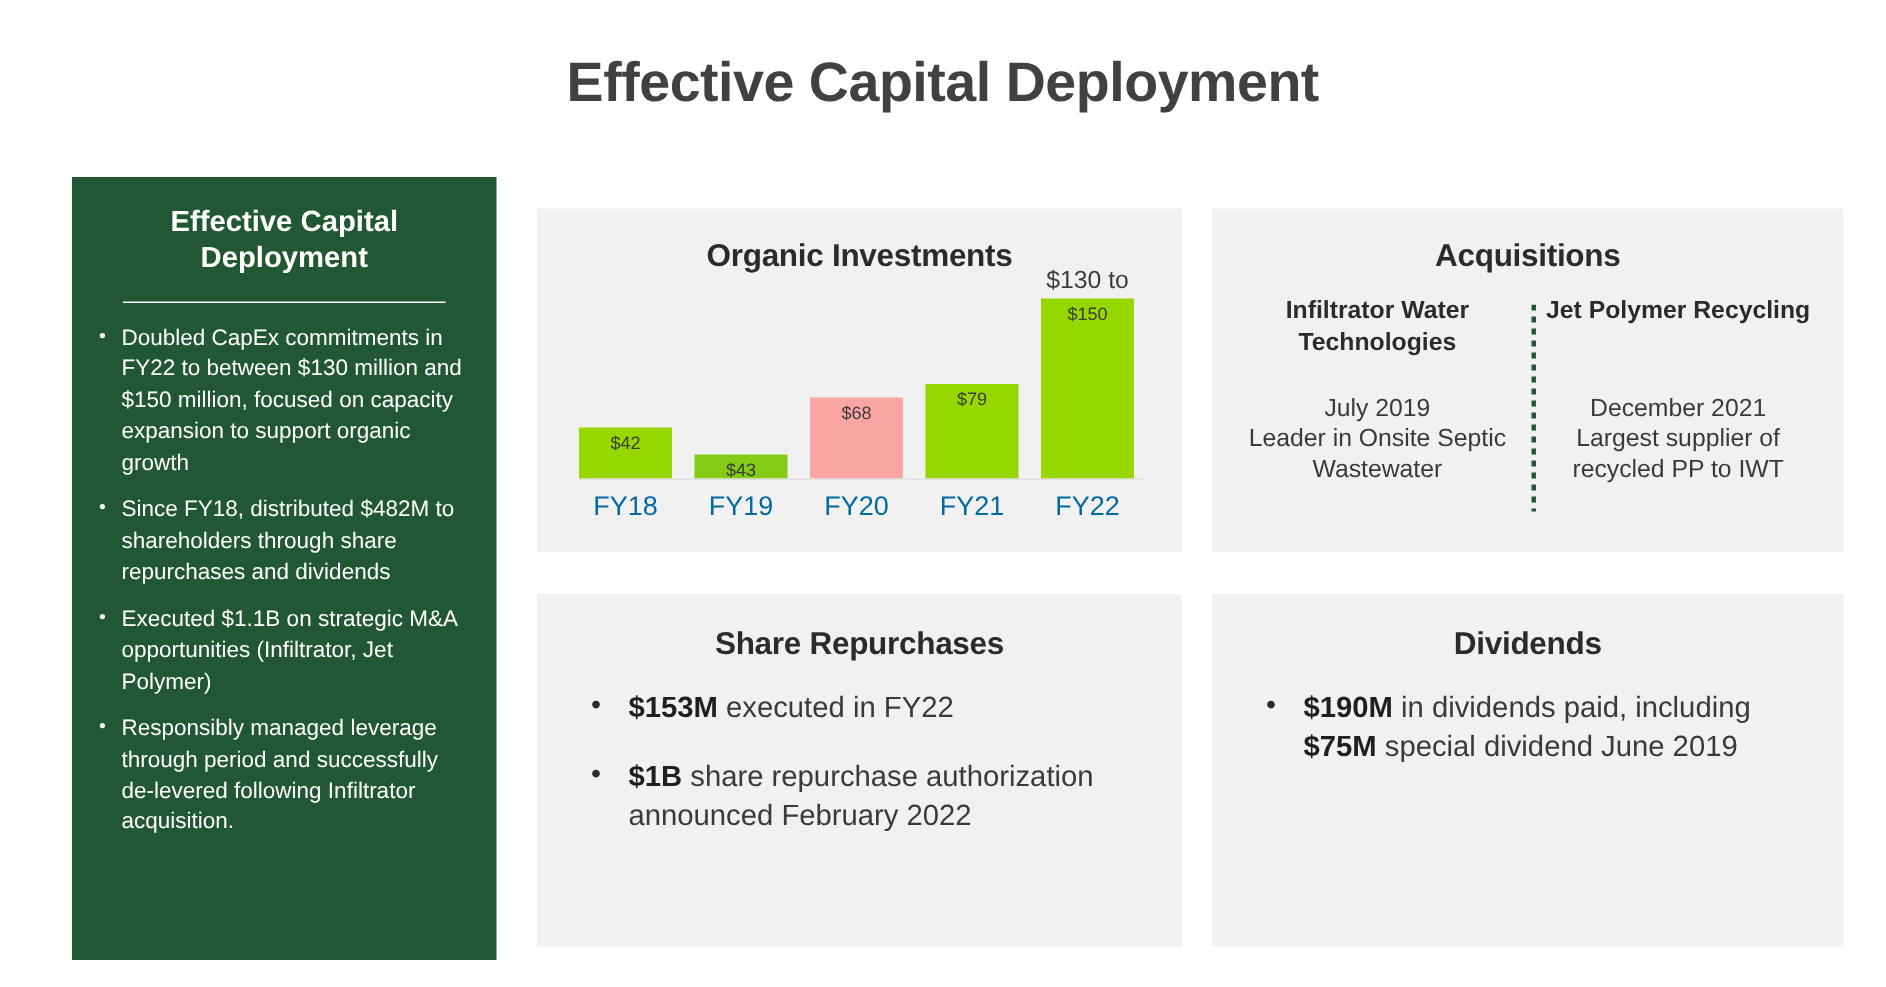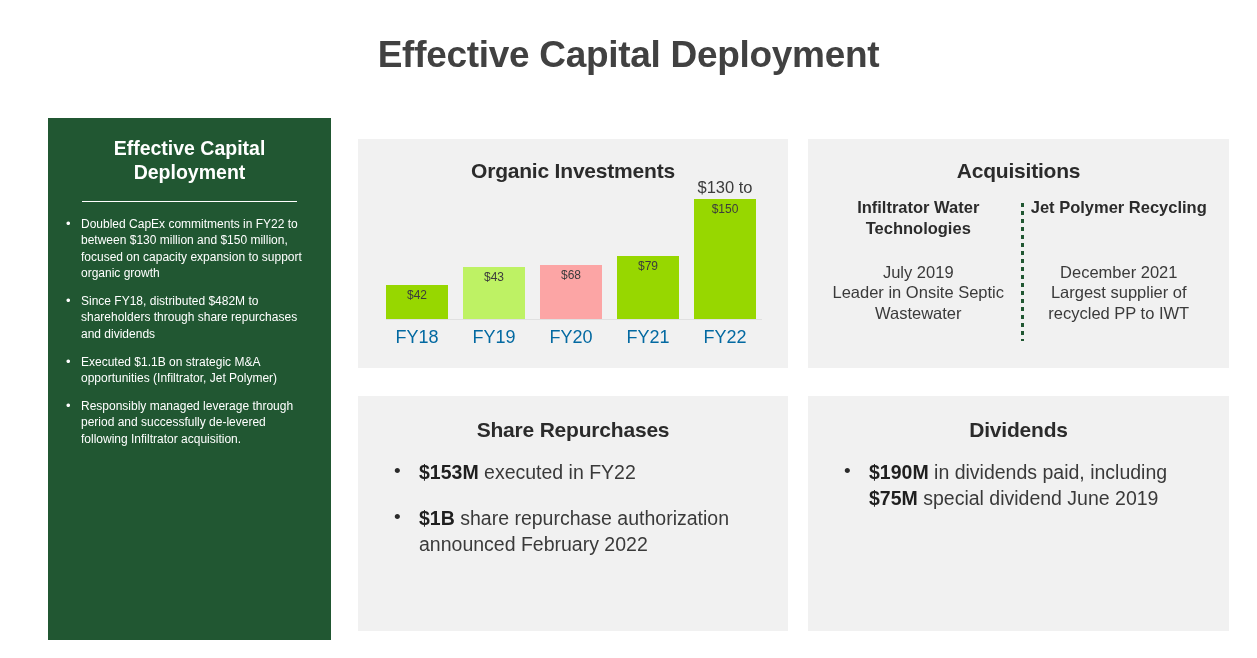--- a/index.html
+++ b/index.html
@@ -54,21 +54,21 @@
     margin: 16px 18px 14px 18px;
   }
   .sidebar-list {
     margin: 0;
     padding: 0;
     list-style: none;
   }
   .sidebar-list li {
     position: relative;
     color: #ffffff;
-    font-size: 12px;
+    font-size: 15px;
     line-height: 1.38;
     padding-left: 17px;
     margin-bottom: 11px;
   }
   .sidebar-list li::before {
     content: "\2022";
     position: absolute;
     left: 2px;
     top: -1px;
     font-size: 13px;
@@ -249,21 +249,21 @@
 <div class="panel" id="panel-organic">
   <div class="panel-title">Organic Investments</div>
   <div class="chart">
     <div class="chart-plot" id="chart-plot">
         <div class="bar-col" style="left: 6px;">
           <div class="bar" style="height: 33.6px; background: rgb(151, 215, 0);">
             <div class="bar-label-in">$42</div>
           </div>
         </div>
         <div class="bar-col" style="left: 83px;">
-          <div class="bar" style="height: 52px; background: #bef264; margin-top: 26px;">
+          <div class="bar" style="height: 16px; background: #84cc16; margin-top: 26px;">
             <div class="bar-label-in">$43</div>
           </div>
         </div>
         <div class="bar-col" style="left: 160px;">
           <div class="bar" style="height: 54.4px; background: #fca5a5;">
             <div class="bar-label-in">$68</div>
           </div>
         </div>
         <div class="bar-col" style="left: 237px;">
           <div class="bar" style="height: 63.2px; background: rgb(151, 215, 0);">

